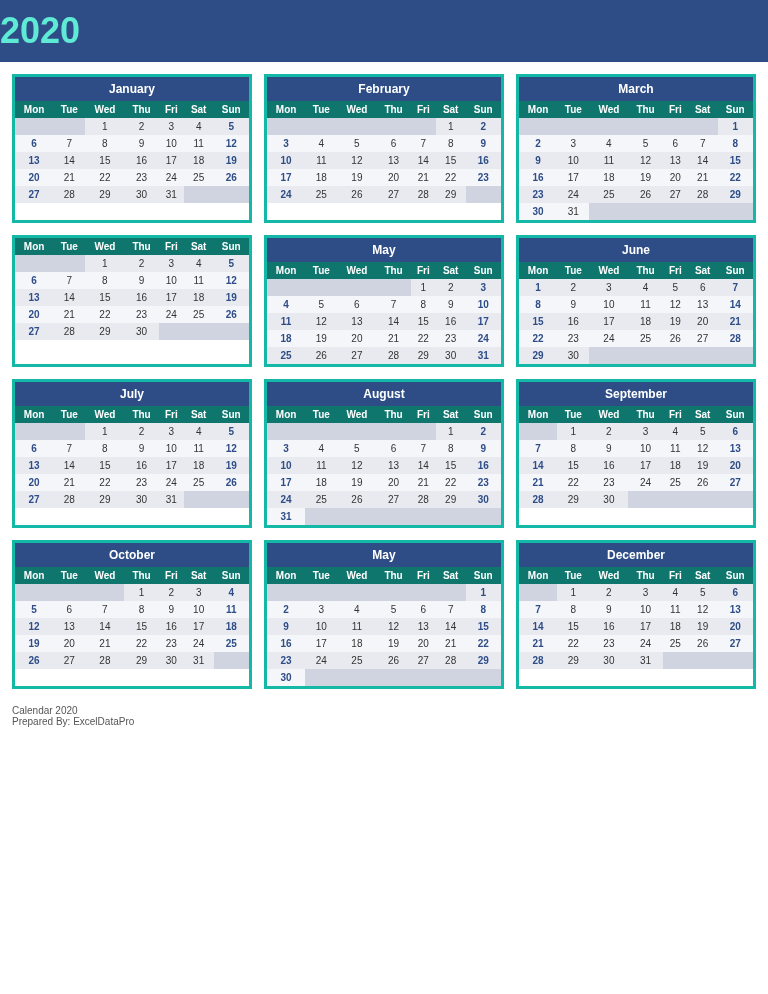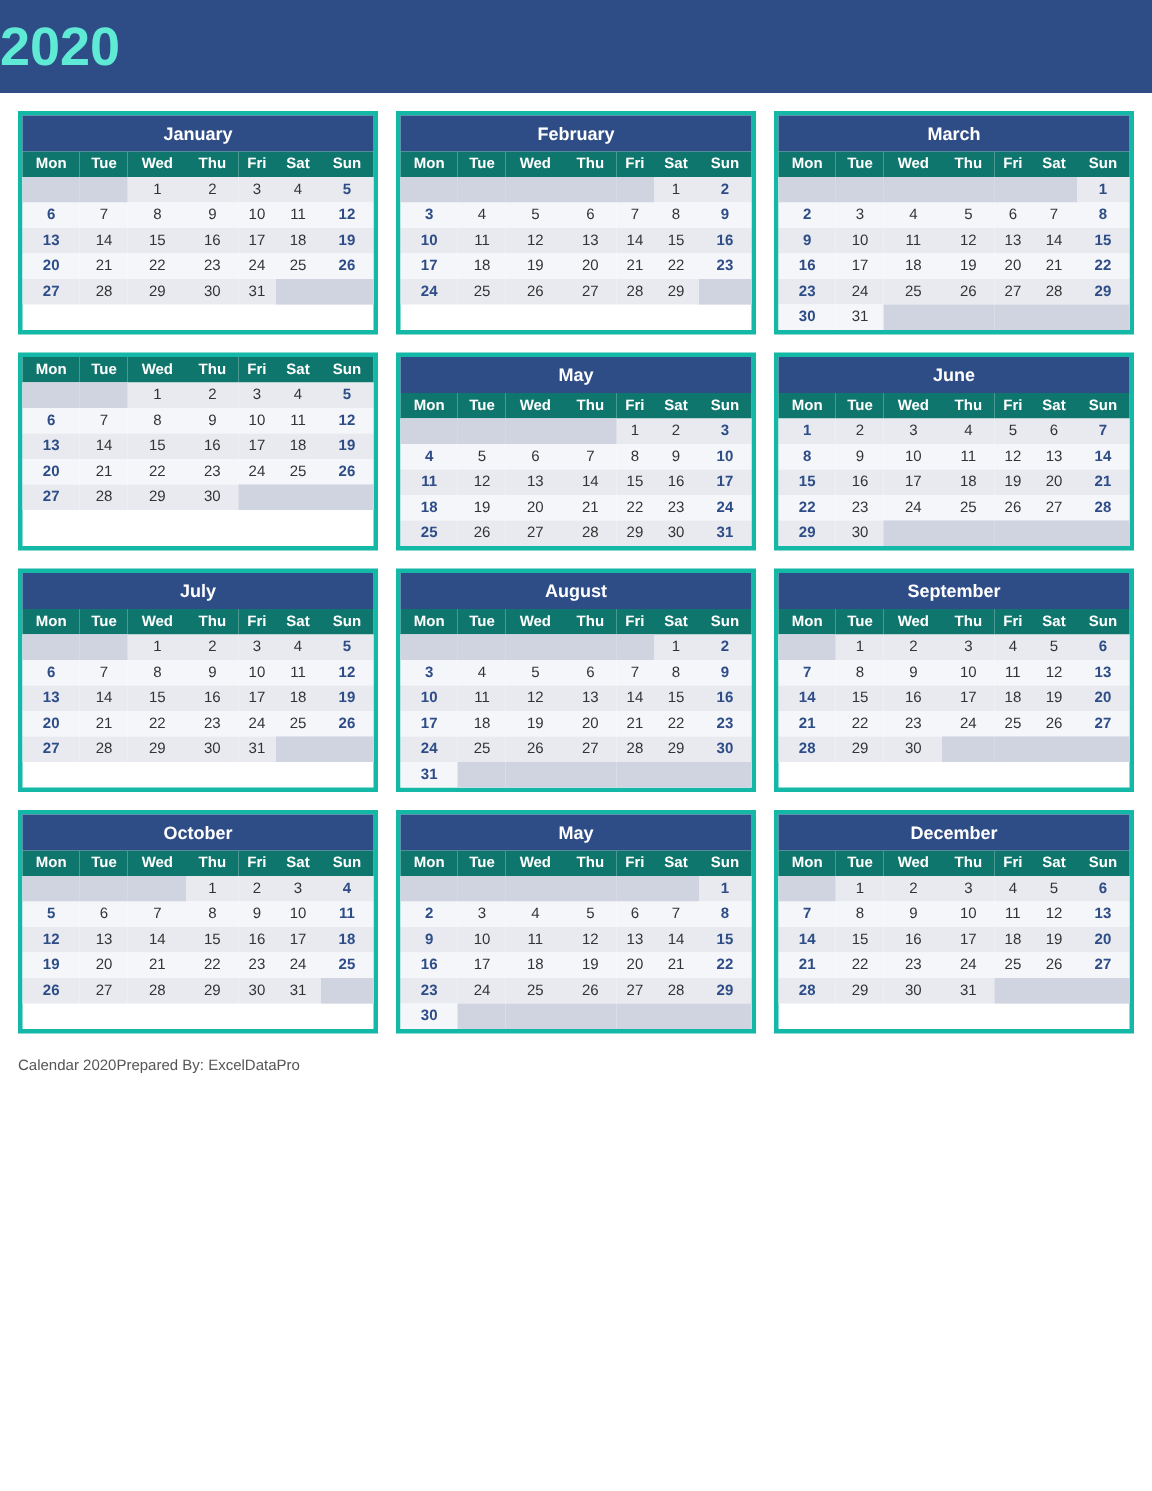--- a/index.html
+++ b/index.html
@@ -72,23 +72,25 @@
     }
     .cal-table tbody td.empty {
       background: #d0d4e0;
     }
     .cal-table tbody tr td:first-child {
       color: #2e4d87;
       font-weight: bold;
     }
     .footer {
       display: flex;
+      justify-content: space-between;
       padding: 4px 12px;
       font-size: 10px;
       color: #555;
+      flex-direction: column;
     }
   </style>
 </head>
 <body>
 
 <div class="page-title">2020</div>
 
 <div class="calendars-grid">
     <div class="month-calendar">
       <div class="month-title">January</div>

